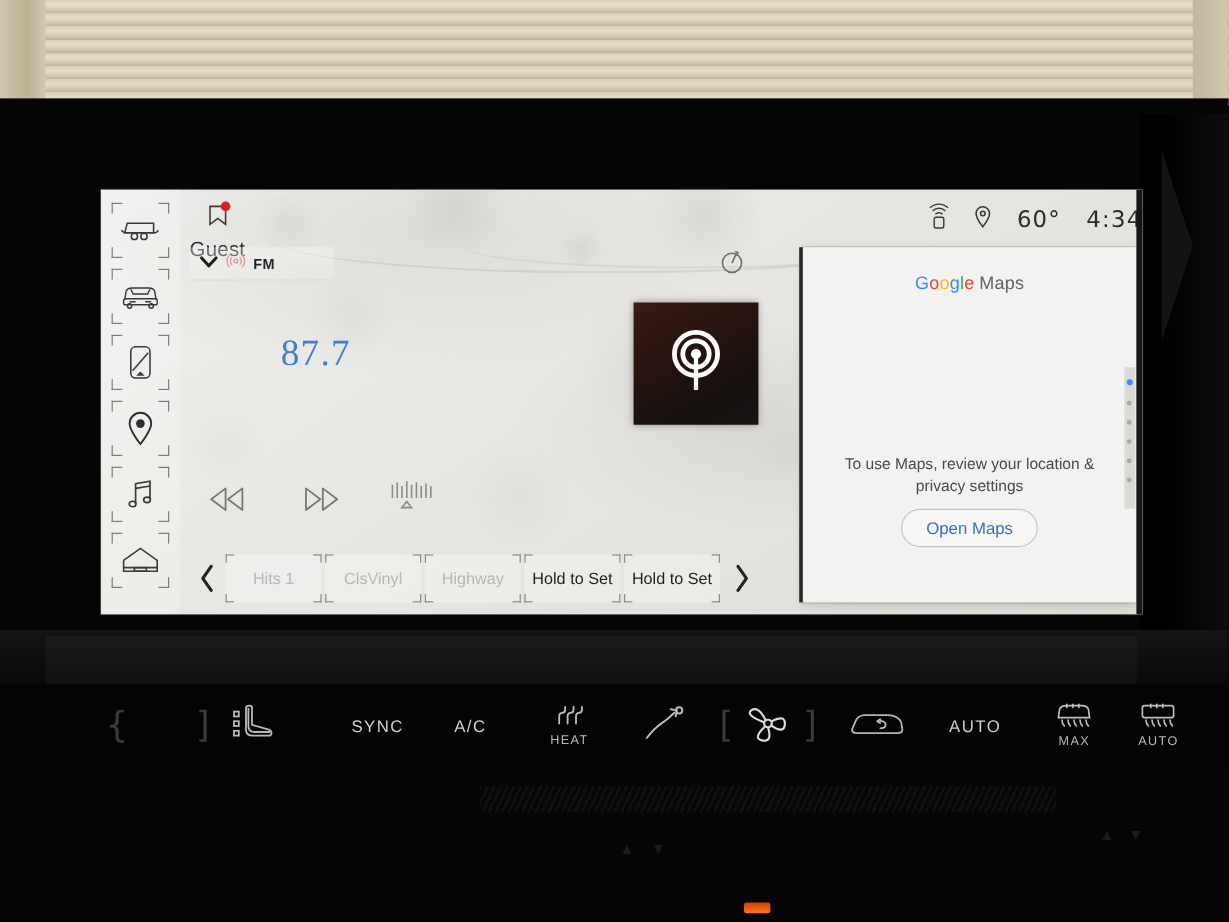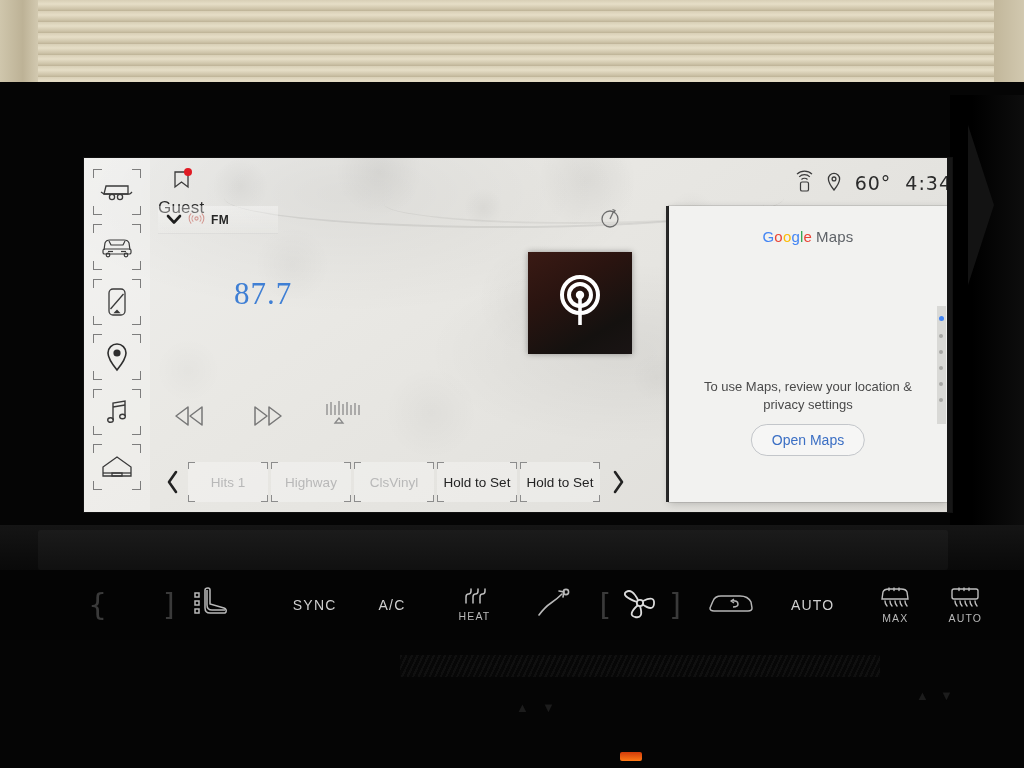--- a/index.html
+++ b/index.html
@@ -176,21 +176,21 @@
   .preset.set { color:#232323; }
   .preset .corner { position:absolute; width:7px; height:7px; border:1.3px solid #8c8c8c; }
   .preset .c-tl { left:0; top:0; border-right:0; border-bottom:0; }
   .preset .c-tr { right:0; top:0; border-left:0; border-bottom:0; }
   .preset .c-bl { left:0; bottom:0; border-right:0; border-top:0; }
   .preset .c-br { right:0; bottom:0; border-left:0; border-top:0; }
 
   
   #status {
     position:absolute; left:690px; top:12px; width:178px; height:26px;
-    display:flex; align-items:center; gap:14px; justify-content:flex-end;
+    display:flex; align-items:center; gap:14px; justify-content:space-between;
     padding-right:0;
   }
   #status .txt { font-size:19px; color:#2b2b2b; letter-spacing:1px;
     font-family:"DejaVu Sans", sans-serif; }
 
   
   #maps {
     position:absolute; left:585px; top:48px; width:278px; height:296px;
     background:#f2f2f0;
     box-shadow:0 0 0 1px rgba(0,0,0,.10), 0 2px 8px rgba(0,0,0,.18);
@@ -465,28 +465,28 @@
           <span class="corner c-tr"></span>
         <span class="corner c-bl"></span>
           <span class="corner c-br"></span>
         <span>Hits 1</span>
       </div>
       <div class="preset dim">
         <span class="corner c-tl"></span>
           <span class="corner c-tr"></span>
         <span class="corner c-bl"></span>
           <span class="corner c-br"></span>
-        <span>Highway</span>
+        <span>ClsVinyl</span>
       </div>
       <div class="preset dim">
         <span class="corner c-tl"></span>
           <span class="corner c-tr"></span>
         <span class="corner c-bl"></span>
           <span class="corner c-br"></span>
-        <span>ClsVinyl</span>
+        <span>Highway</span>
       </div>
       <div class="preset set">
         <span class="corner c-tl"></span>
           <span class="corner c-tr"></span>
         <span class="corner c-bl"></span>
           <span class="corner c-br"></span>
         <span>Hold to Set</span>
       </div>
       <div class="preset set">
         <span class="corner c-tl"></span>

